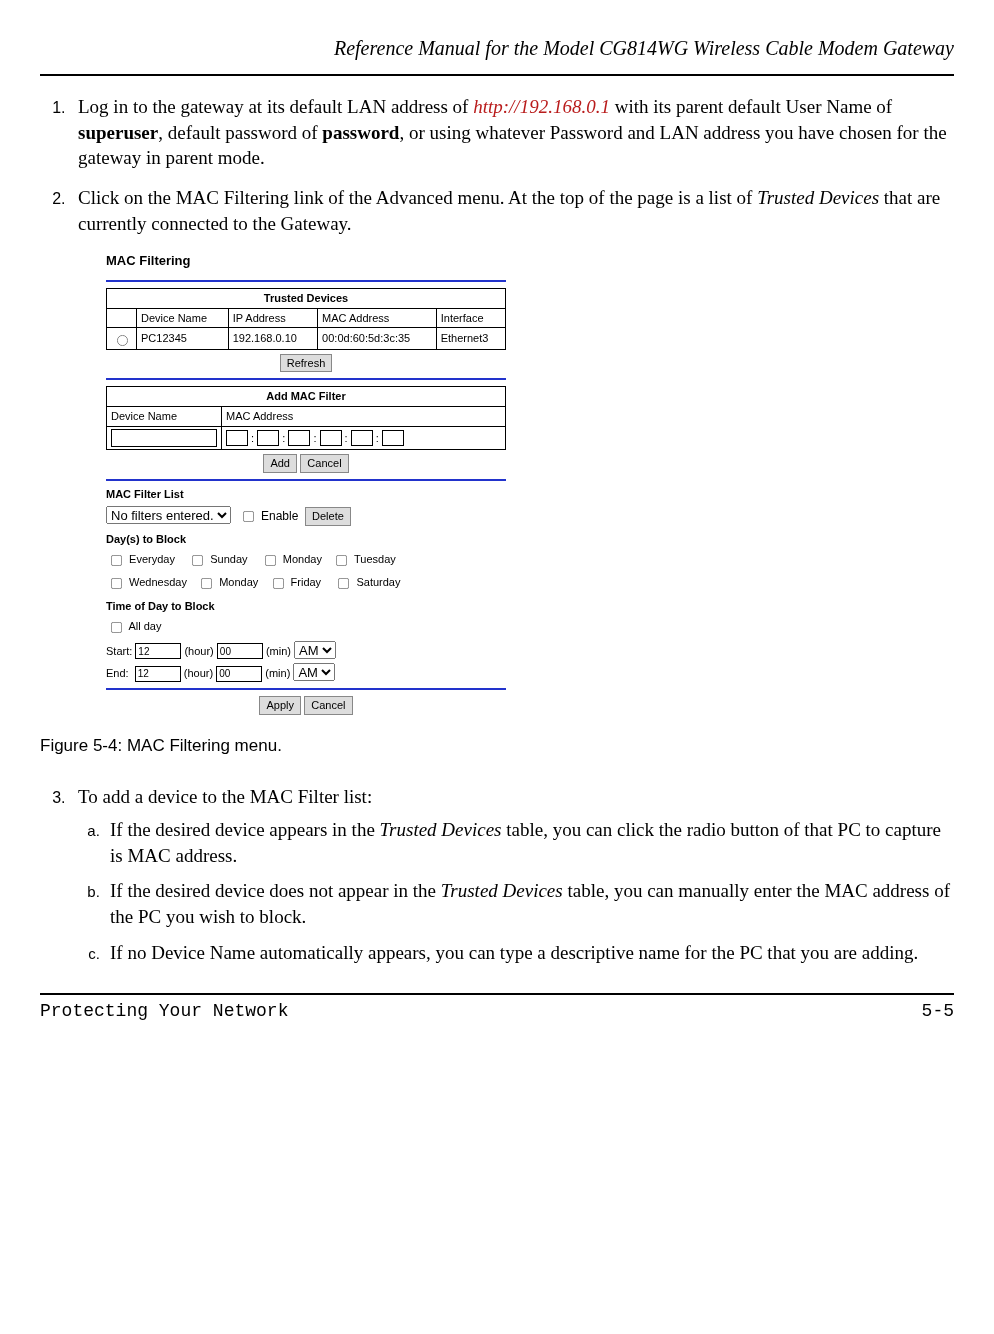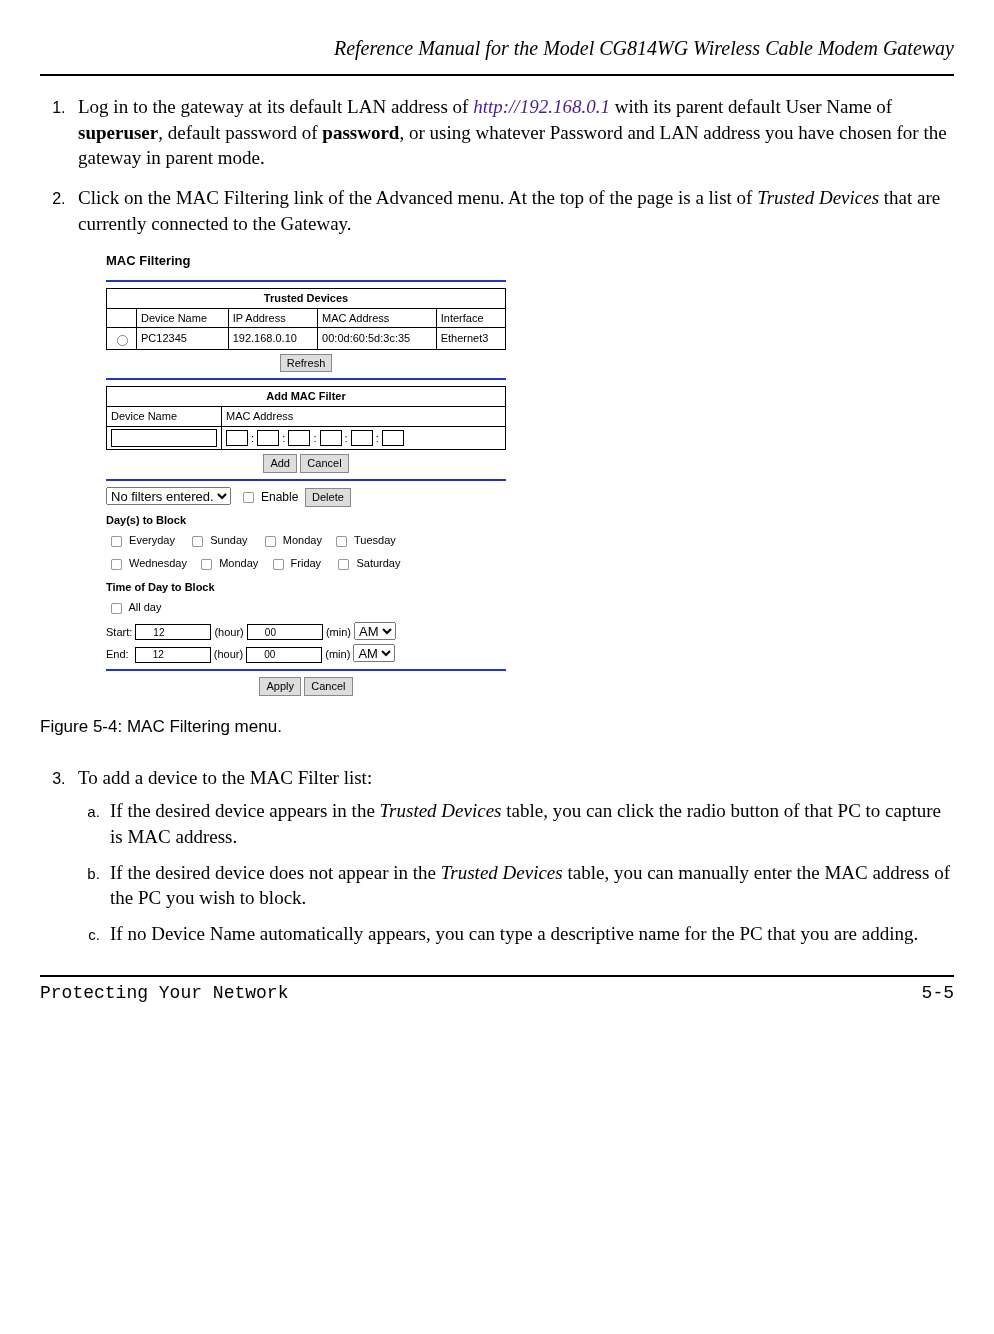--- a/index.html
+++ b/index.html
@@ -28,21 +28,21 @@
     padding-left: 30px;
   }
   ol.main-list > li {
     padding-left: 8px;
     margin-bottom: 14px;
   }
   ol.main-list > li::marker {
     font-family: Arial, sans-serif;
     font-size: 16px;
   }
-  .link { color: #4c1d95; font-style: italic; }
+  .link { color: #b91c1c; font-style: italic; }
   .italic { font-style: italic; }
   .bold { font-weight: bold; }
   .screenshot-box {
     margin: 16px 0 12px 28px;
     width: 400px;
     font-family: Arial, sans-serif;
     font-size: 12px;
   }
   .sec-title {
     color: #000000;
@@ -92,21 +92,21 @@
     width: 100px;
     height: 14px;
     font-size: 10px;
     border: 1px solid #000;
   }
   input.tinyw {
     width: 40px;
     height: 14px;
     font-size: 10px;
     border: 1px solid #000;
-    padding: 0 17px;
+    padding: 0 2px;
   }
   select.sel {
     font-size: 13px;
     height: 18px;
   }
   .subhead {
     font-weight: bold;
     font-size: 11px;
     margin: 6px 0 2px 0;
   }
@@ -207,20 +207,21 @@
           </td>
         </tr>
       </tbody>
         </table>
       <div class="center row">
         <span class="btn">Add</span>
         <span class="btn">Cancel</span>
       </div>
       <hr class="blue-hr">
 
+      <div class="subhead">MAC Filter List</div>
       <div class="row">
         <select class="sel">
           <option>No filters entered.</option>
         </select>
         &nbsp;<input type="checkbox" class="cb" style=""> <span>Enable</span>
         &nbsp;<span class="btn">Delete</span>
       </div>
 
       <div class="subhead">Day(s) to Block</div>
       <div class="row" style="font-size:11px">

